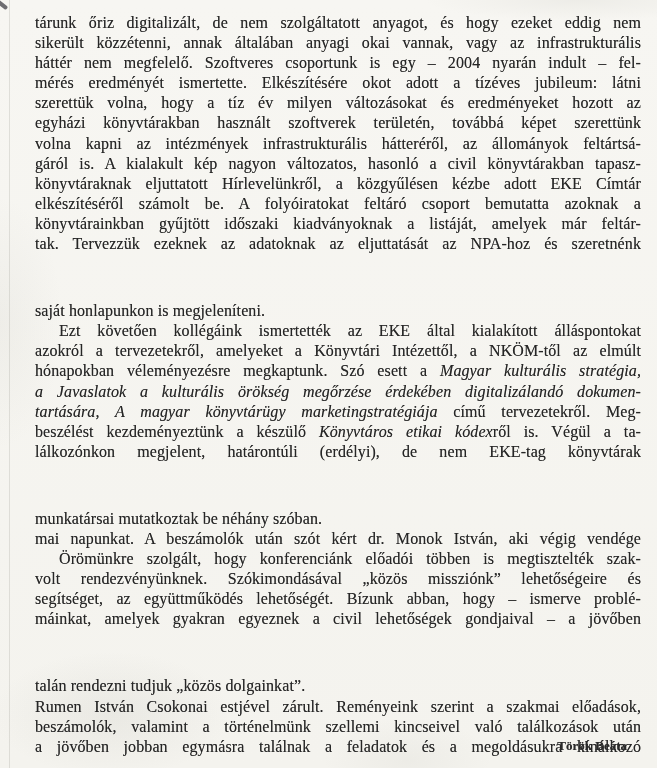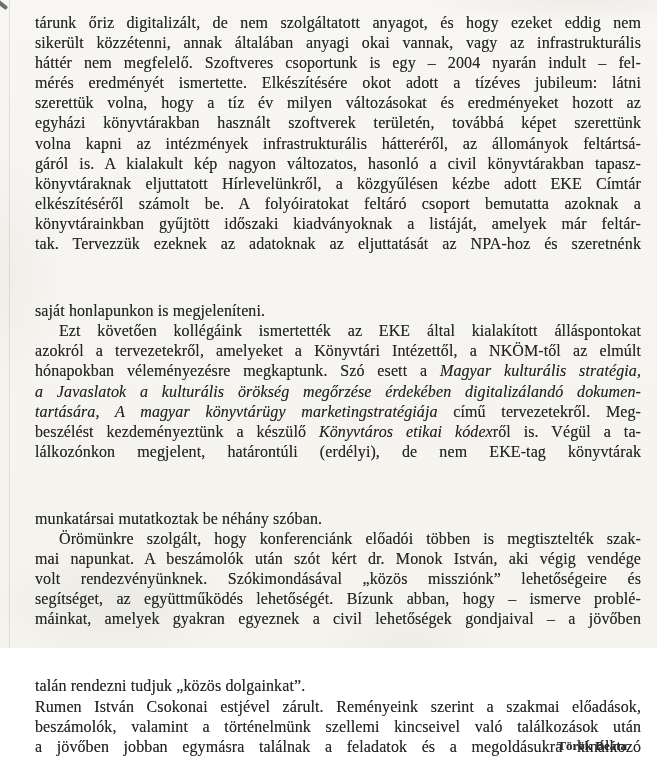--- a/index.html
+++ b/index.html
@@ -8,21 +8,21 @@
   }
   body {
     width: 657px;
     height: 768px;
     overflow: hidden;
     font-family: "Liberation Serif", "DejaVu Serif", serif;
   }
   .page {
     position: relative;
     width: 657px;
-    height: 648px;
+    height: 768px;
     background:
       radial-gradient(ellipse 220px 30px at 88% 0%, rgba(150,150,138,0.10), transparent 70%),
       radial-gradient(ellipse 90px 180px at 0% 42%, rgba(150,150,138,0.08), transparent 70%),
       radial-gradient(ellipse 170px 90px at 17% 93%, rgba(140,140,128,0.10), transparent 70%),
       radial-gradient(ellipse 120px 60px at 62% 99%, rgba(140,140,128,0.07), transparent 70%),
       linear-gradient(#f7f6f2, #f4f3ee);
   }
   .scan-edge-line {
     position: absolute;
     left: 9px;
@@ -100,22 +100,22 @@
       <div class="line"><span>tak. Tervezzük ezeknek az adatoknak az eljuttatását az NPA-hoz és szeretnénk</span></div>
       <div class="line last"><span>saját honlapunkon is megjeleníteni.</span></div>
       <div class="line indent"><span>Ezt követően kollégáink ismertették az EKE által kialakított álláspontokat</span></div>
       <div class="line"><span>azokról a tervezetekről, amelyeket a Könyvtári Intézettől, a NKÖM-től az elmúlt</span></div>
       <div class="line"><span>hónapokban véleményezésre megkaptunk. Szó esett a </span><span class="it">Magyar kulturális stratégia,</span></div>
       <div class="line"><span class="it">a Javaslatok a kulturális örökség megőrzése érdekében digitalizálandó dokumen-</span></div>
       <div class="line"><span class="it">tartására, A magyar könyvtárügy marketingstratégiája</span><span> című tervezetekről. Meg-</span></div>
       <div class="line"><span>beszélést kezdeményeztünk a készülő </span><span class="it">Könyvtáros etikai kódex</span><span>ről is. Végül a ta-</span></div>
       <div class="line"><span>lálkozónkon megjelent, határontúli (erdélyi), de nem EKE-tag könyvtárak</span></div>
       <div class="line last"><span>munkatársai mutatkoztak be néhány szóban.</span></div>
+      <div class="line"><span>mai napunkat. A beszámolók után szót kért dr. Monok István, aki végig vendége</span></div>
       <div class="line indent"><span>Örömünkre szolgált, hogy konferenciánk előadói többen is megtisztelték szak-</span></div>
-      <div class="line"><span>mai napunkat. A beszámolók után szót kért dr. Monok István, aki végig vendége</span></div>
       <div class="line"><span>volt rendezvényünknek. Szókimondásával „közös missziónk” lehetőségeire és</span></div>
       <div class="line"><span>segítséget, az együttműködés lehetőségét. Bízunk abban, hogy – ismerve problé-</span></div>
       <div class="line"><span>máinkat, amelyek gyakran egyeznek a civil lehetőségek gondjaival – a jövőben</span></div>
       <div class="line last"><span>talán rendezni tudjuk „közös dolgainkat”.</span></div>
       <div class="line"><span>Rumen István Csokonai estjével zárult. Reményeink szerint a szakmai előadások,</span></div>
       <div class="line"><span>beszámolók, valamint a történelmünk szellemi kincseivel való találkozások után</span></div>
       <div class="line"><span>a jövőben jobban egymásra találnak a feladatok és a megoldásukra kínálkozó</span></div>
       <div class="line last"><span>lehetőségek.</span></div>
     </div>
   <div class="signature">Török Beáta</div>

